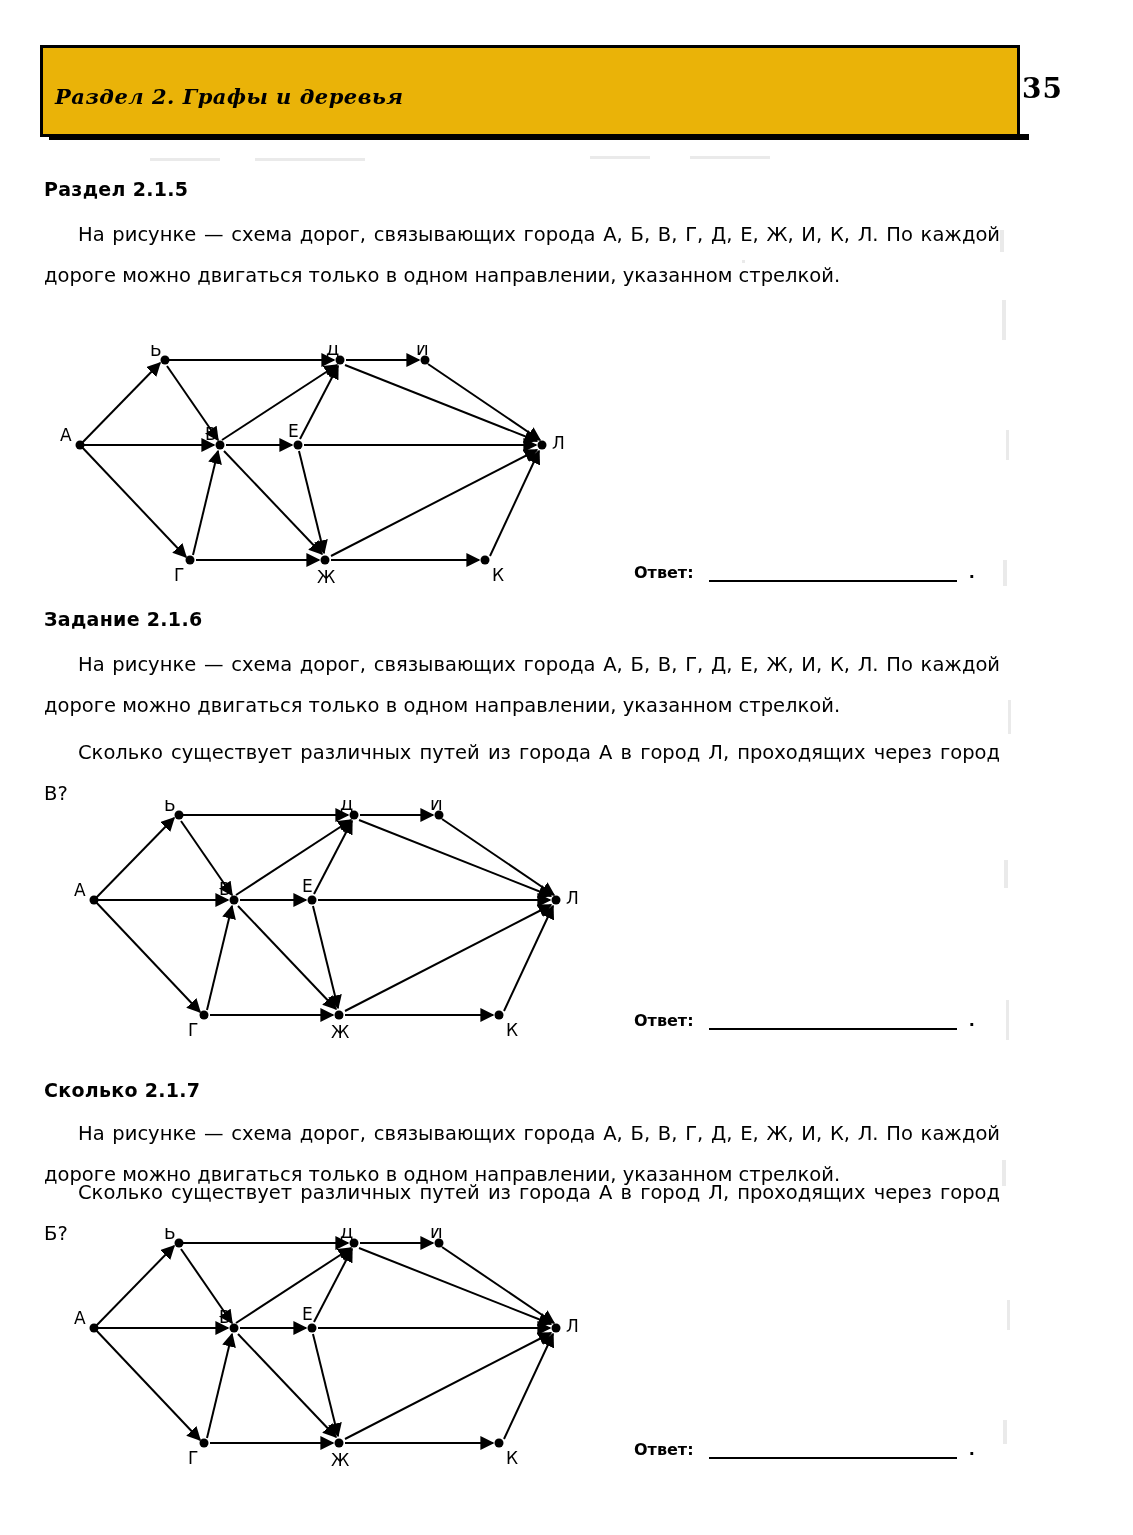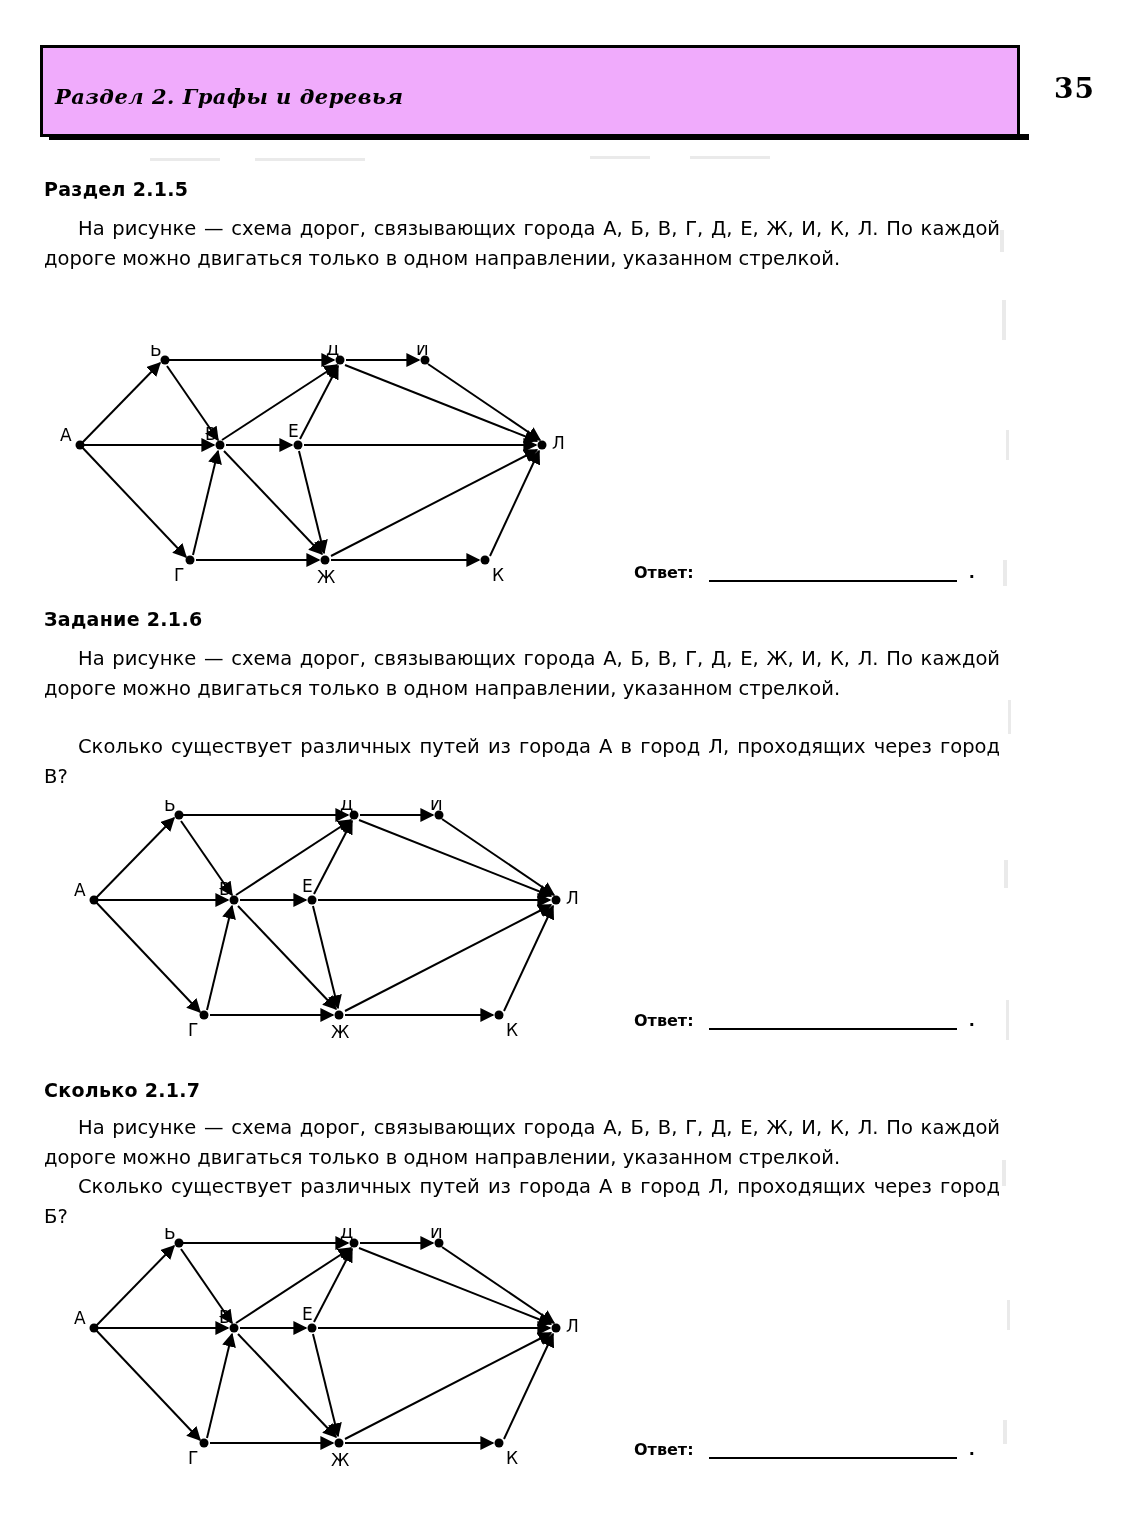--- a/index.html
+++ b/index.html
@@ -32,21 +32,21 @@
     width: 1053px;
     height: 96px;
   }
   .header-box {
     position: absolute;
     left: 0; top: 0;
     width: 980px;
     height: 92px;
     border: 3px solid #000;
     box-sizing: border-box;
-    background: #f0abfc;
+    background: #eab308;
   }
   .header-box::after{
     content:"";
     position:absolute;
     left:6px;
     bottom:-6px;
     width: 980px;
     height: 6px;
     background:#000;
   }
@@ -62,41 +62,40 @@
     white-space: nowrap;
   }
   .page-number {
     position: absolute;
     left: 1022px;
     top: 72px;
     font-family: "DejaVu Serif", serif;
     font-weight: bold;
     font-size: 28px;
     letter-spacing: 1px;
-    margin-left: 32px;
   }
 
   
   .speckle {
     position: absolute;
     background: #d8d8d8;
     opacity: 0.55;
   }
 
   
   .task-title {
     position: absolute;
     font-weight: bold;
     font-size: 19px;
     letter-spacing: 0.3px;
   }
   .task-para {
     position: absolute;
     font-size: 19.5px;
-    line-height: 30px;
+    line-height: 41px;
     text-align: justify;
     text-justify: inter-word;
   }
   .task-para.indent { text-indent: 34px; }
 
   .answer-row {
     position: absolute;
     font-size: 16px;
     font-weight: bold;
   }

